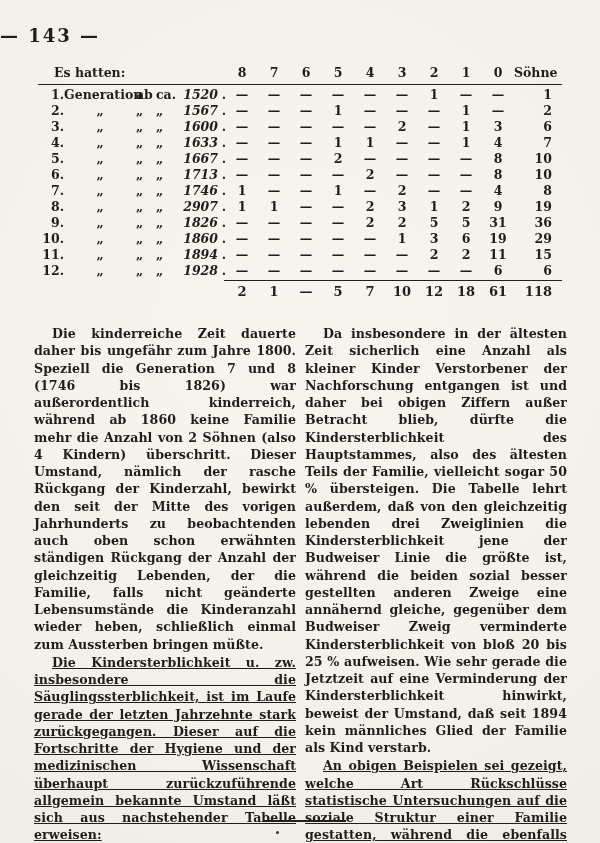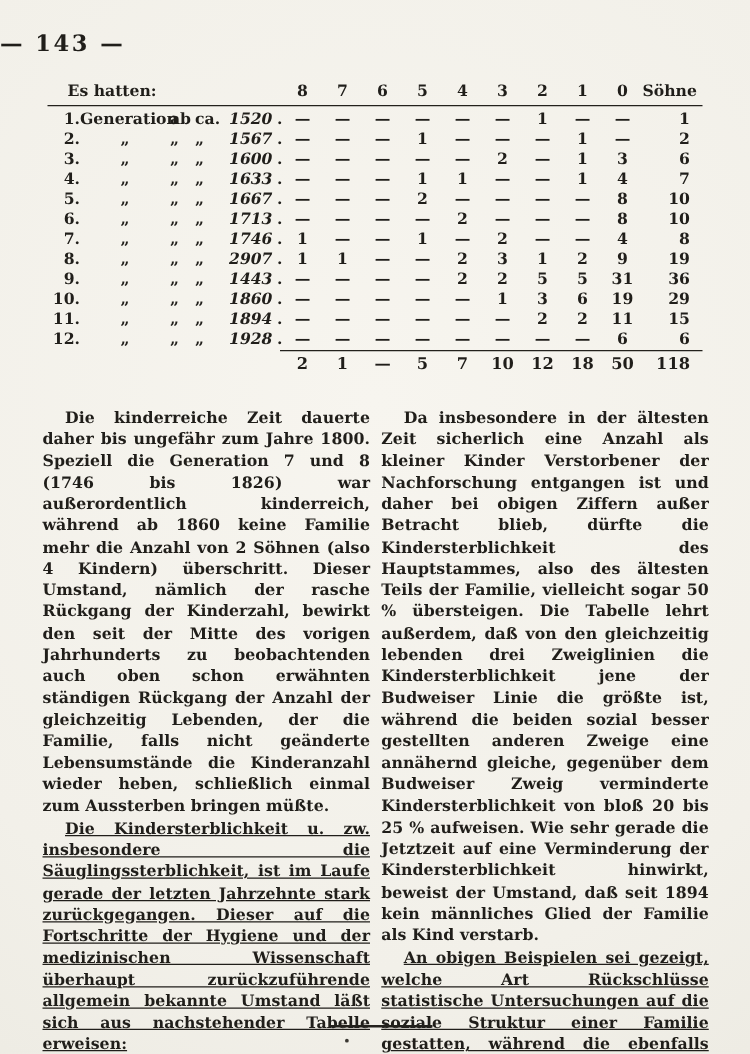--- a/index.html
+++ b/index.html
@@ -213,21 +213,21 @@
           <span class="c-num">1</span>
           <span class="c-num">2</span>
           <span class="c-num">9</span>
           <span class="c-total">19</span>
         </div>
         <div class="trow">
           <span class="c-idx">9.</span>
           <span class="c-gen">„</span>
           <span class="c-ab">„</span>
           <span class="c-ca">„</span>
-          <span class="c-year">1443</span>
+          <span class="c-year">1826</span>
           <span class="c-dot">.</span>
           <span class="c-num">—</span>
           <span class="c-num">—</span>
           <span class="c-num">—</span>
           <span class="c-num">—</span>
           <span class="c-num">2</span>
           <span class="c-num">2</span>
           <span class="c-num">5</span>
           <span class="c-num">5</span>
           <span class="c-num">31</span>
@@ -292,21 +292,21 @@
     <div class="totals-row" id="totals-row">
         <span class="c-spacer"></span>
         <span class="c-num">2</span>
         <span class="c-num">1</span>
         <span class="c-num">—</span>
         <span class="c-num">5</span>
         <span class="c-num">7</span>
         <span class="c-num">10</span>
         <span class="c-num">12</span>
         <span class="c-num">18</span>
-        <span class="c-num">50</span>
+        <span class="c-num">61</span>
         <span class="c-total">118</span>
       </div>
   </div>
 
   <div class="columns">
     <div class="col">
       <p>Die kinderreiche Zeit dauerte daher bis ungefähr zum Jahre 1800. Speziell die Generation 7 und 8 (1746 bis 1826) war außerordentlich kinderreich, während ab 1860 keine Familie mehr die Anzahl von 2 Söhnen (also 4 Kindern) überschritt. Dieser Umstand, nämlich der rasche Rückgang der Kinderzahl, bewirkt den seit der Mitte des vorigen Jahrhunderts zu beobachtenden auch oben schon erwähnten ständigen Rückgang der Anzahl der gleichzeitig Lebenden, der die Familie, falls nicht geänderte Lebensumstände die Kinderanzahl wieder heben, schließlich einmal zum Aussterben bringen müßte.</p>
       <p>Die Kindersterblichkeit u. zw. insbesondere die Säuglingssterblichkeit, ist im Laufe gerade der letzten Jahrzehnte stark zurückgegangen. Dieser auf die Fortschritte der Hygiene und der medizinischen Wissenschaft überhaupt zurückzuführende allgemein bekannte Umstand läßt sich aus nachstehender Tabelle erweisen:</p>
 
     </div>

